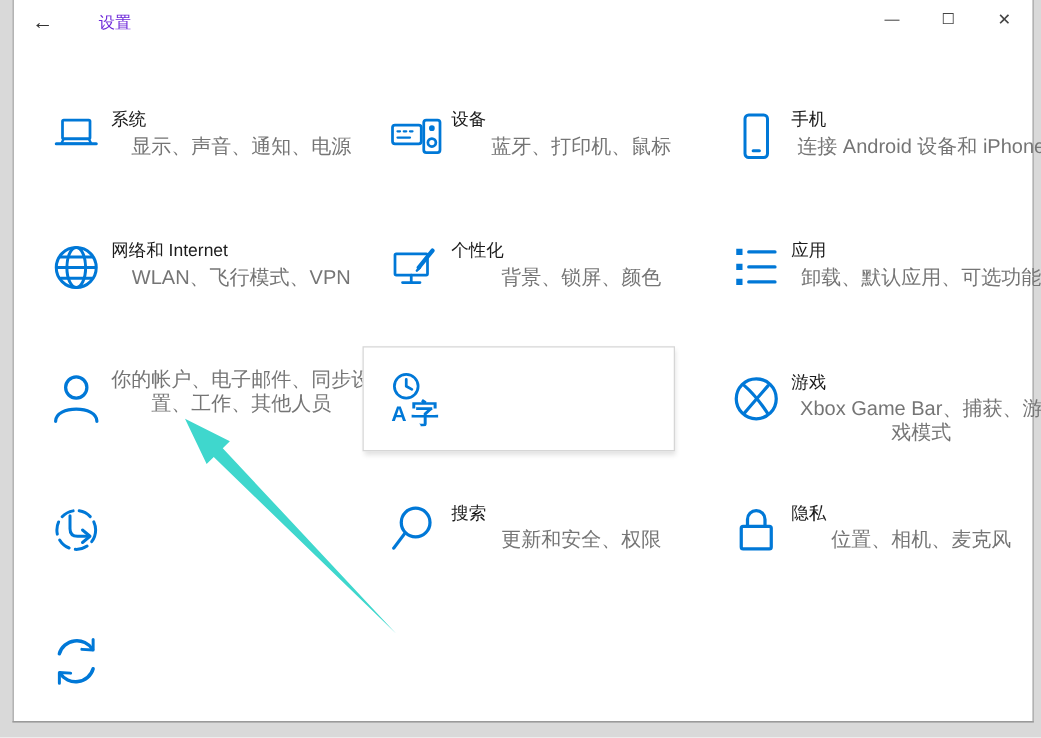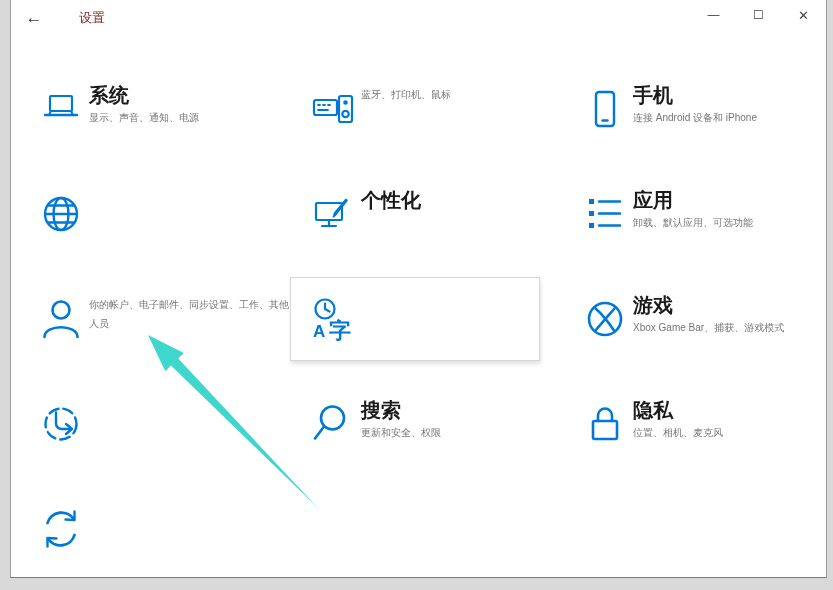--- a/index.html
+++ b/index.html
@@ -18,21 +18,21 @@
   }
   
   .titlebar {
     position:absolute; left:0; top:0; right:0; height:36px;
     display:flex; align-items:center;
   }
   .back-btn {
     width:46px; height:30px; border:none; background:transparent;
     font-size:17px; color:#333; cursor:pointer; line-height:30px;
   }
-  .tb-title { font-size:13px; color:#7f1d1d; margin-left:22px; }
+  .tb-title { font-size:13px; color:#6d28d9; margin-left:22px; }
   .tb-controls { position:absolute; right:0; top:0; display:flex; }
   .tb-btn {
     width:45px; height:30px; border:none; background:transparent;
     font-size:12px; color:#444; cursor:pointer;
   }
   .tb-btn.close-btn { font-size:13px; }
   
   .grid {
     position:absolute; left:14px; top:73px;
     display:grid;
@@ -45,25 +45,25 @@
     display:flex; align-items:flex-start;
     cursor:pointer;
   }
   .tile-icon {
     width:44px; height:44px; flex:0 0 44px;
     margin-top:6px; margin-right:6px;
   }
   .tile-icon svg { width:44px; height:44px; display:block; }
   .tile-text { width:208px; padding-top:4px; }
   .tile-title {
-    font-size:20px; color:#1b1b1b; font-weight:700;
+    font-size:14px; color:#1b1b1b; font-weight:400;
     line-height:20px; margin-bottom:3px;
   }
   .tile-subtitle {
-    font-size:10px; color:#757575; line-height:19px;
+    font-size:16px; color:#757575; line-height:19px;text-align:center;
   }
   .tile.hovered {
     margin:-6px 0 0 -7px;
     width:250px; height:84px;
     padding:13px 0 0 20px;
     background:#fff;
     border:1px solid #d6d6d6;
     box-shadow:1px 3px 4px rgba(0,0,0,0.12);
   }
   
@@ -106,20 +106,21 @@
     <span class="tile-icon">
           <svg viewBox="0 0 44 44" fill="none" stroke="#0078d7" stroke-width="2.2" stroke-linecap="round" stroke-linejoin="round">
     <rect x="3" y="13" width="23" height="15" rx="2"></rect>
     <path d="M7 18 h2 M12 18 h2 M17 18 h2 M7 23 h10" stroke-width="1.8"></path>
     <rect x="28" y="9" width="13" height="26" rx="2" fill="#fff"></rect>
     <circle cx="34.5" cy="27" r="3.2"></circle>
     <circle cx="34.5" cy="15.5" r="1.2"></circle>
   </svg>
         </span>
     <span class="tile-text">
+      <div class="tile-title">设备</div>
       <div class="tile-subtitle">蓝牙、打印机、鼠标</div>
     </span>
   </div>
 
   <div class="tile">
     <span class="tile-icon">
           <svg viewBox="0 0 44 44" fill="none" stroke="#0078d7" stroke-width="2.4" stroke-linecap="round" stroke-linejoin="round">
     <rect x="13" y="5" width="18" height="34" rx="3"></rect>
     <path d="M19.5 33.5 h5"></path>
   </svg>
@@ -131,33 +132,38 @@
   </div>
 
   <div class="tile">
     <span class="tile-icon">
           <svg viewBox="0 0 44 44" fill="none" stroke="#0078d7" stroke-width="2.4" stroke-linecap="round" stroke-linejoin="round">
     <circle cx="22" cy="22" r="16"></circle>
     <ellipse cx="22" cy="22" rx="7.5" ry="16"></ellipse>
     <path d="M6.5 22 h31 M9.5 13.5 h25 M9.5 30.5 h25"></path>
   </svg>
         </span>
+    <span class="tile-text">
+      <div class="tile-title">网络和 Internet</div>
+      <div class="tile-subtitle">WLAN、飞行模式、VPN</div>
+    </span>
   </div>
 
   <div class="tile">
     <span class="tile-icon">
           <svg viewBox="0 0 44 44" fill="none" stroke="#0078d7" stroke-width="2.2" stroke-linecap="round" stroke-linejoin="round">
     <rect x="5" y="11" width="26" height="17" rx="1"></rect>
     <path d="M18 28 v6 M11 34 h14"></path>
     <path d="M24 22 L35 8.5" stroke-width="3.4"></path>
     <path d="M22.5 24.5 l2.5 -2.5" stroke-width="2"></path>
   </svg>
         </span>
     <span class="tile-text">
       <div class="tile-title">个性化</div>
+      <div class="tile-subtitle">背景、锁屏、颜色</div>
     </span>
   </div>
 
   <div class="tile">
     <span class="tile-icon">
           <svg viewBox="0 0 44 44" fill="none" stroke="#0078d7" stroke-width="2.6" stroke-linecap="round" stroke-linejoin="round">
     <rect x="6" y="7" width="5" height="5" fill="#0078d7" stroke="none"></rect>
     <rect x="6" y="19" width="5" height="5" fill="#0078d7" stroke="none"></rect>
     <rect x="6" y="31" width="5" height="5" fill="#0078d7" stroke="none"></rect>
     <path d="M16 9.5 h21 M16 21.5 h21 M16 33.5 h21"></path>

